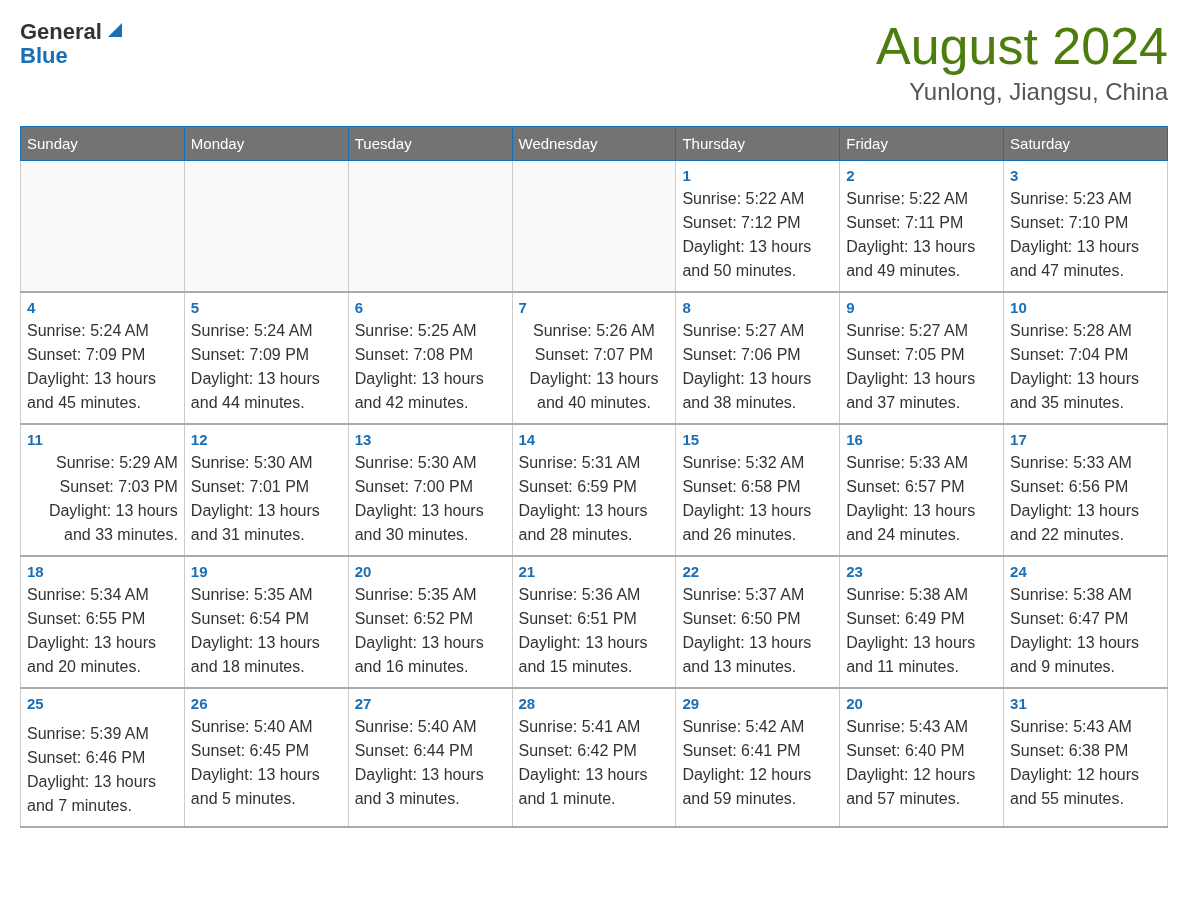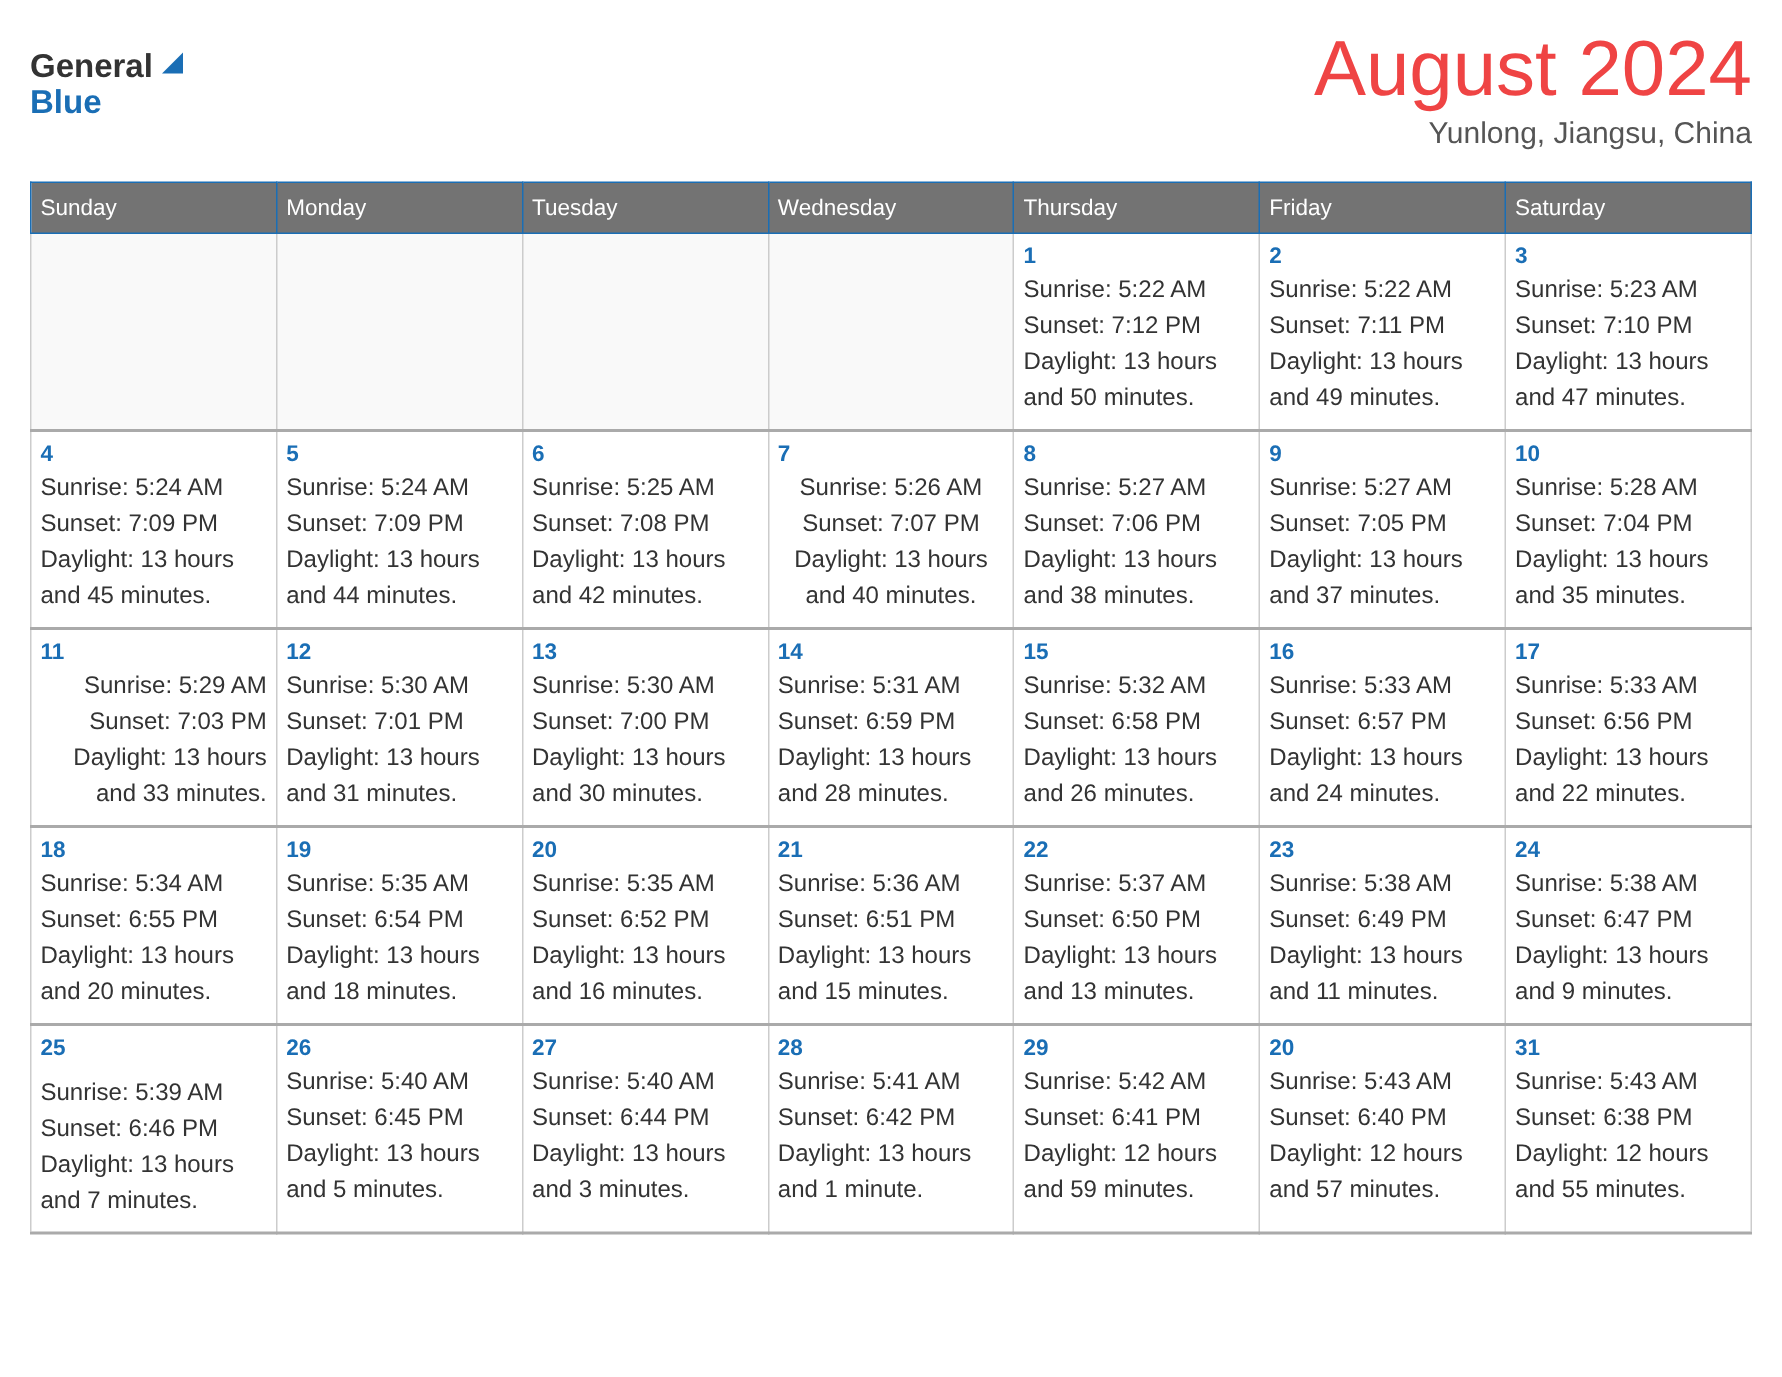--- a/index.html
+++ b/index.html
@@ -12,21 +12,20 @@
     }
     .header {
       display: flex;
       justify-content: space-between;
       align-items: flex-start;
       margin-bottom: 20px;
     }
     .logo {
       display: flex;
       align-items: flex-start;
-      margin-top: 12px;
     }
     .logo-text-general {
       font-size: 22px;
       font-weight: bold;
       color: #333;
     }
     .logo-text-blue {
       font-size: 22px;
       font-weight: bold;
       color: #1a6eb5;
@@ -39,25 +38,25 @@
     .logo-top {
       display: flex;
       align-items: center;
     }
     .title-block {
       text-align: right;
     }
     .month-title {
       font-size: 52px;
       font-weight: normal;
-      color: #ef4444;
+      color: #4d7c0f;
       line-height: 1;
     }
     .location {
-      font-size: 20px;
+      font-size: 24px;
       color: #555;
       margin-top: 6px;
     }
     table {
       width: 100%;
       border-collapse: collapse;
       table-layout: fixed;
     }
     thead tr {
       background-color: #737373;

